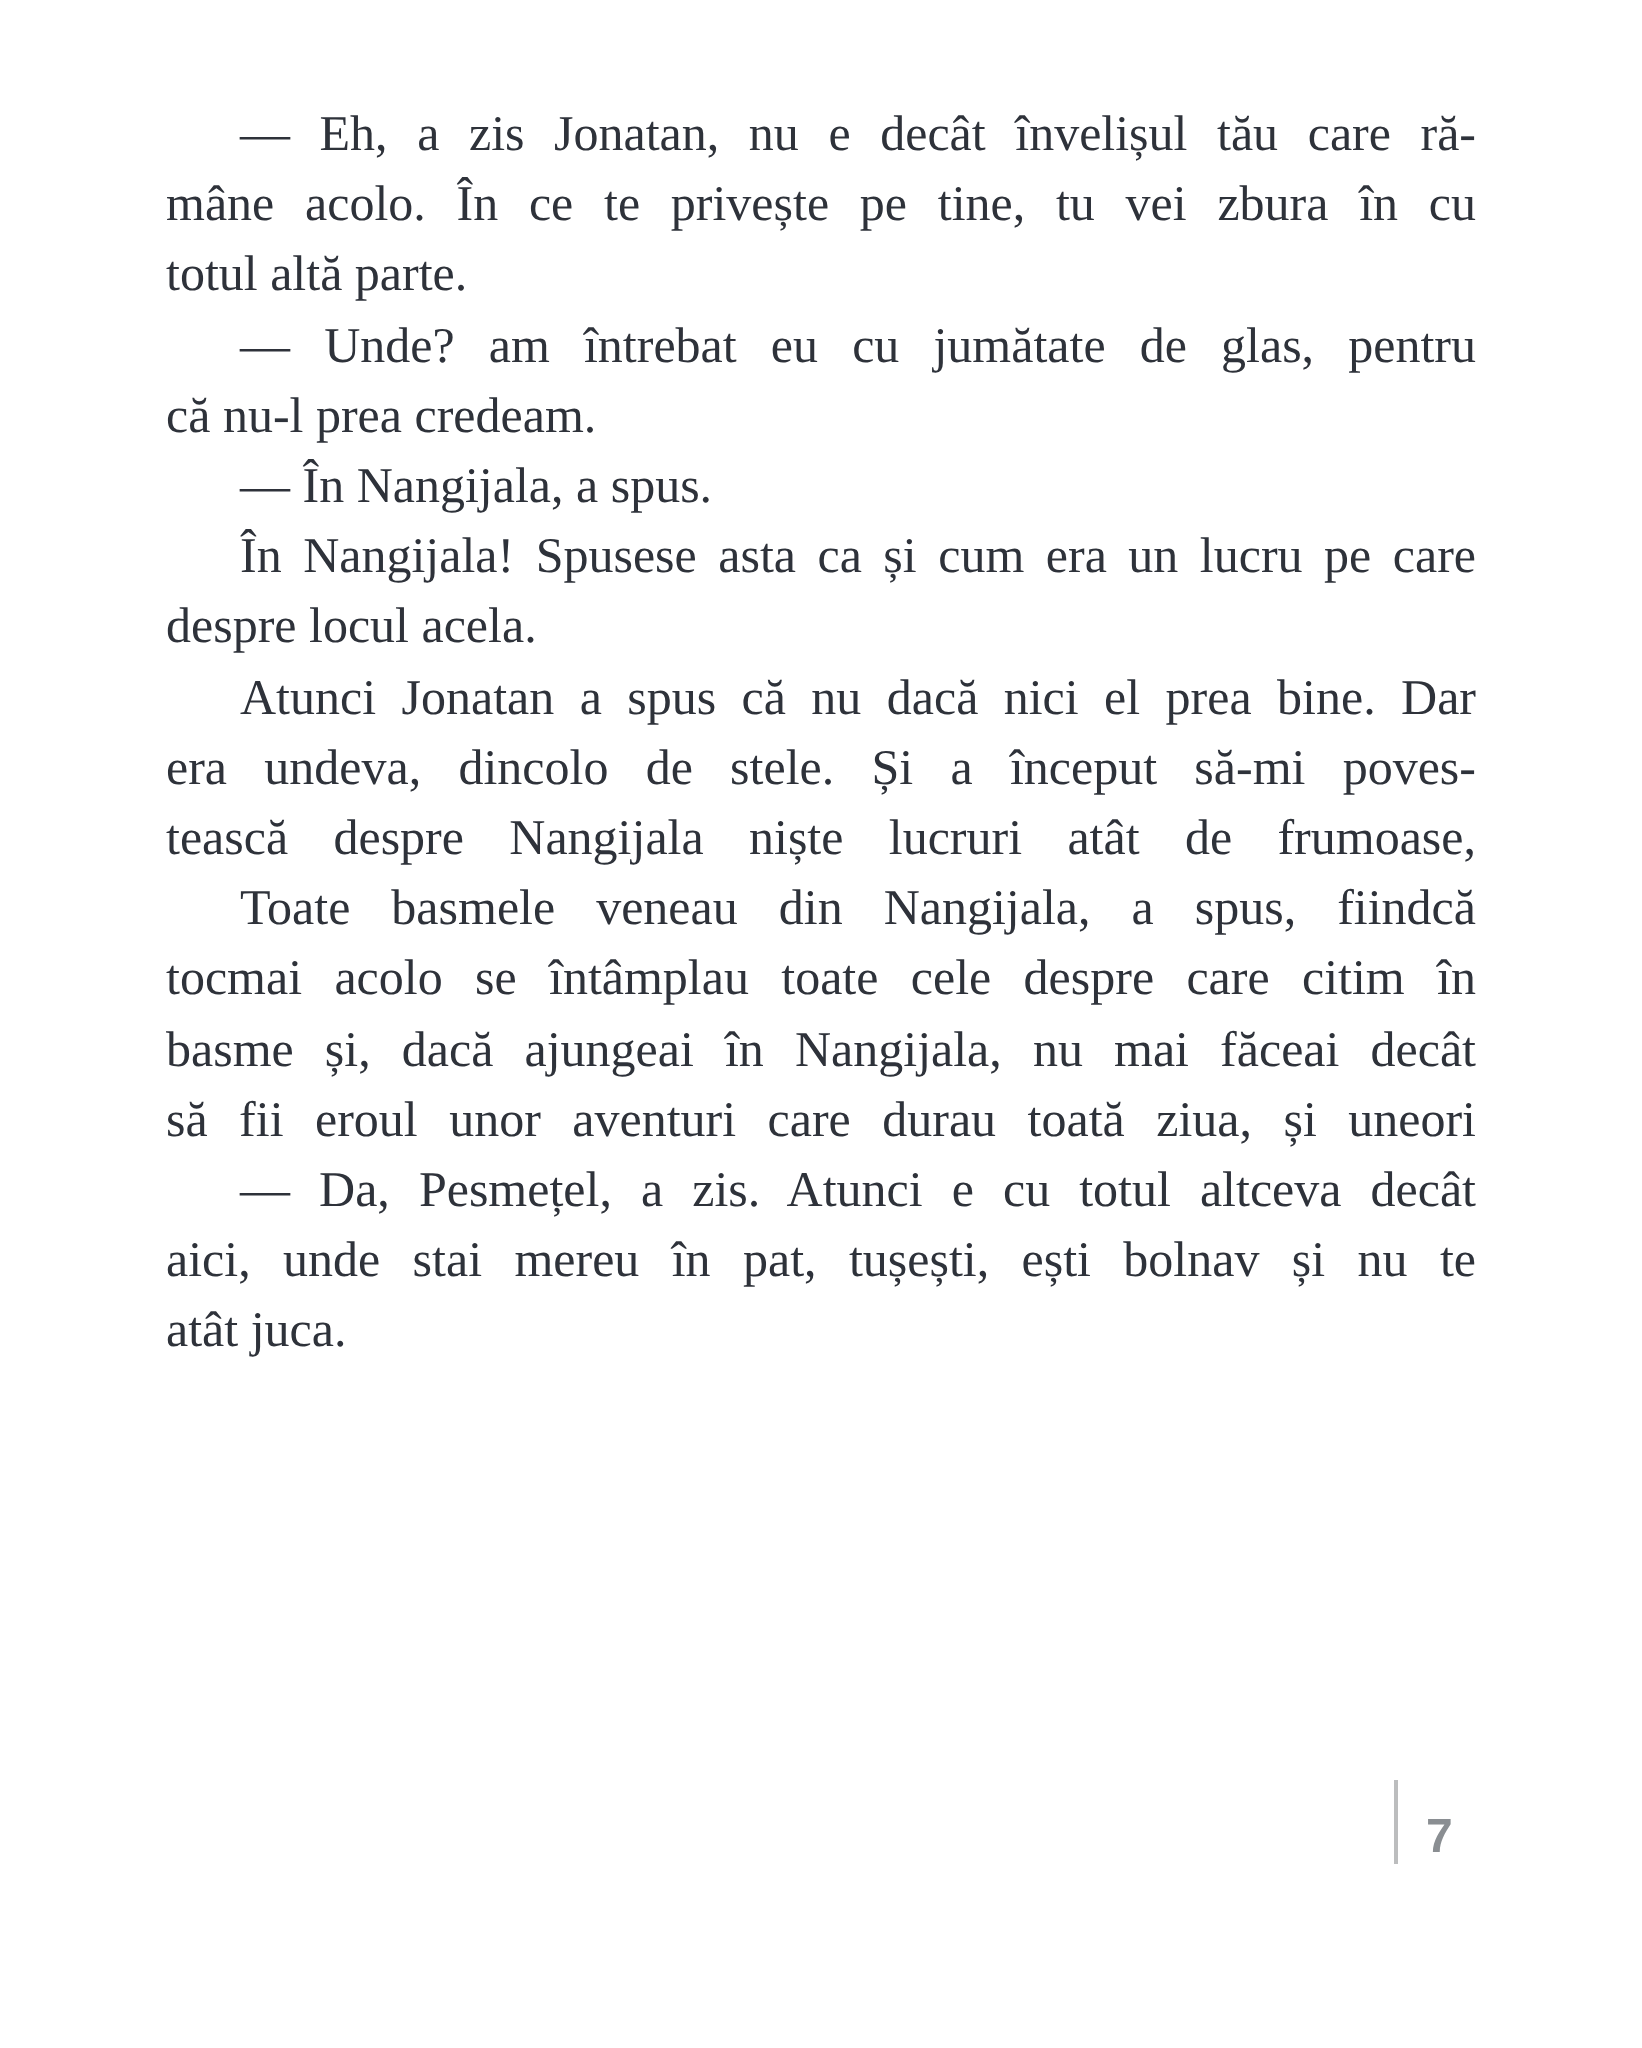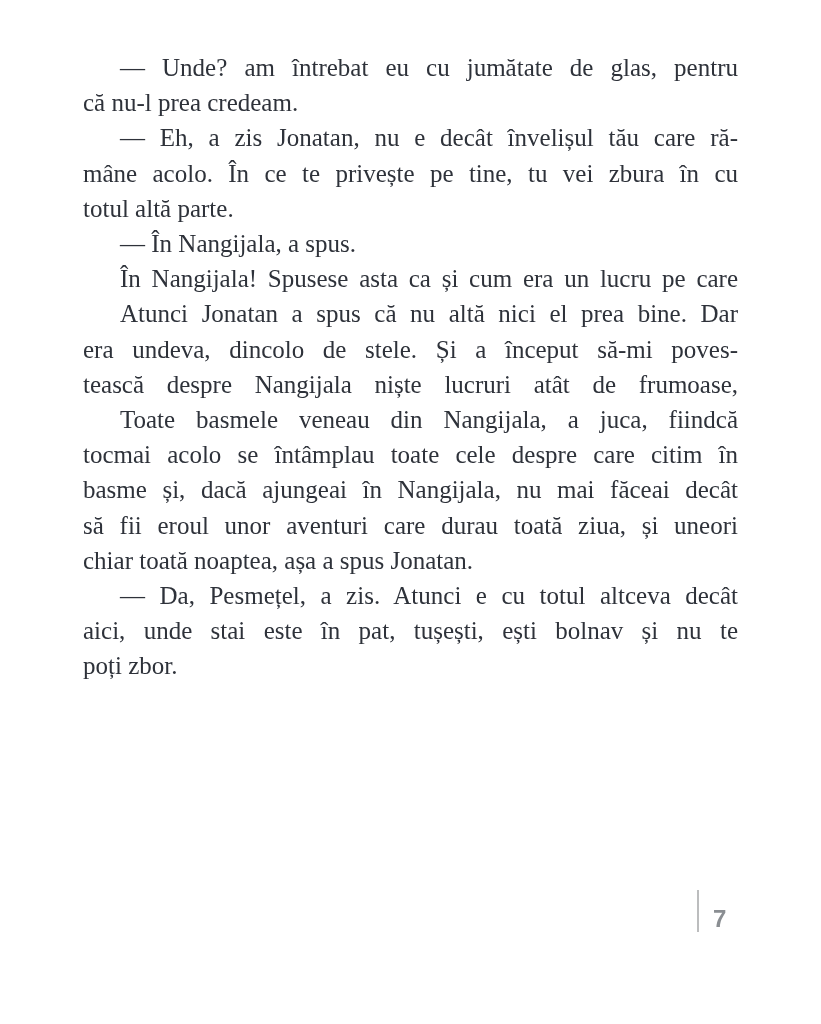--- a/index.html
+++ b/index.html
@@ -58,49 +58,49 @@
     line-height: 1;
     font-family: "Liberation Sans", "DejaVu Sans", sans-serif;
   }
 </style>
 </head>
 <body>
 
 <div class="page">
   <div class="text-block" id="text-block">
       <div class="para">
-        <div class="line first just">— Unde? am întrebat eu cu jumătate de glas, pentru</div>
-        <div class="line">că nu-l prea credeam.</div>
-      </div>
-      <div class="para">
         <div class="line first just">— Eh, a zis Jonatan, nu e decât învelișul tău care ră-</div>
         <div class="line just">mâne acolo. În ce te privește pe tine, tu vei zbura în cu</div>
         <div class="line">totul altă parte.</div>
+      </div>
+      <div class="para">
+        <div class="line first just">— Unde? am întrebat eu cu jumătate de glas, pentru</div>
+        <div class="line">că nu-l prea credeam.</div>
       </div>
       <div class="para">
         <div class="line first">— În Nangijala, a spus.</div>
       </div>
       <div class="para">
         <div class="line first just">În Nangijala! Spusese asta ca și cum era un lucru pe care</div>
+        <div class="line">despre locul acela.</div>
       </div>
       <div class="para">
-        <div class="line first just">Atunci Jonatan a spus că nu altă nici el prea bine. Dar</div>
+        <div class="line first just">Atunci Jonatan a spus că nu dacă nici el prea bine. Dar</div>
         <div class="line just">era undeva, dincolo de stele. Și a început să-mi poves-</div>
         <div class="line just">tească despre Nangijala niște lucruri atât de frumoase,</div>
       </div>
       <div class="para">
-        <div class="line first just">Toate basmele veneau din Nangijala, a juca, fiindcă</div>
+        <div class="line first just">Toate basmele veneau din Nangijala, a spus, fiindcă</div>
         <div class="line just">tocmai acolo se întâmplau toate cele despre care citim în</div>
         <div class="line just">basme și, dacă ajungeai în Nangijala, nu mai făceai decât</div>
         <div class="line just">să fii eroul unor aventuri care durau toată ziua, și uneori</div>
-        <div class="line">chiar toată noaptea, așa a spus Jonatan.</div>
       </div>
       <div class="para">
         <div class="line first just">— Da, Pesmețel, a zis. Atunci e cu totul altceva decât</div>
-        <div class="line just">aici, unde stai este în pat, tușești, ești bolnav și nu te</div>
-        <div class="line">poți zbor.</div>
+        <div class="line just">aici, unde stai mereu în pat, tușești, ești bolnav și nu te</div>
+        <div class="line">atât juca.</div>
       </div>
     </div>
   <div class="footer">
     <span class="divider"></span>
     <span class="page-num">7</span>
   </div>
 </div>
 
 </body></html>

